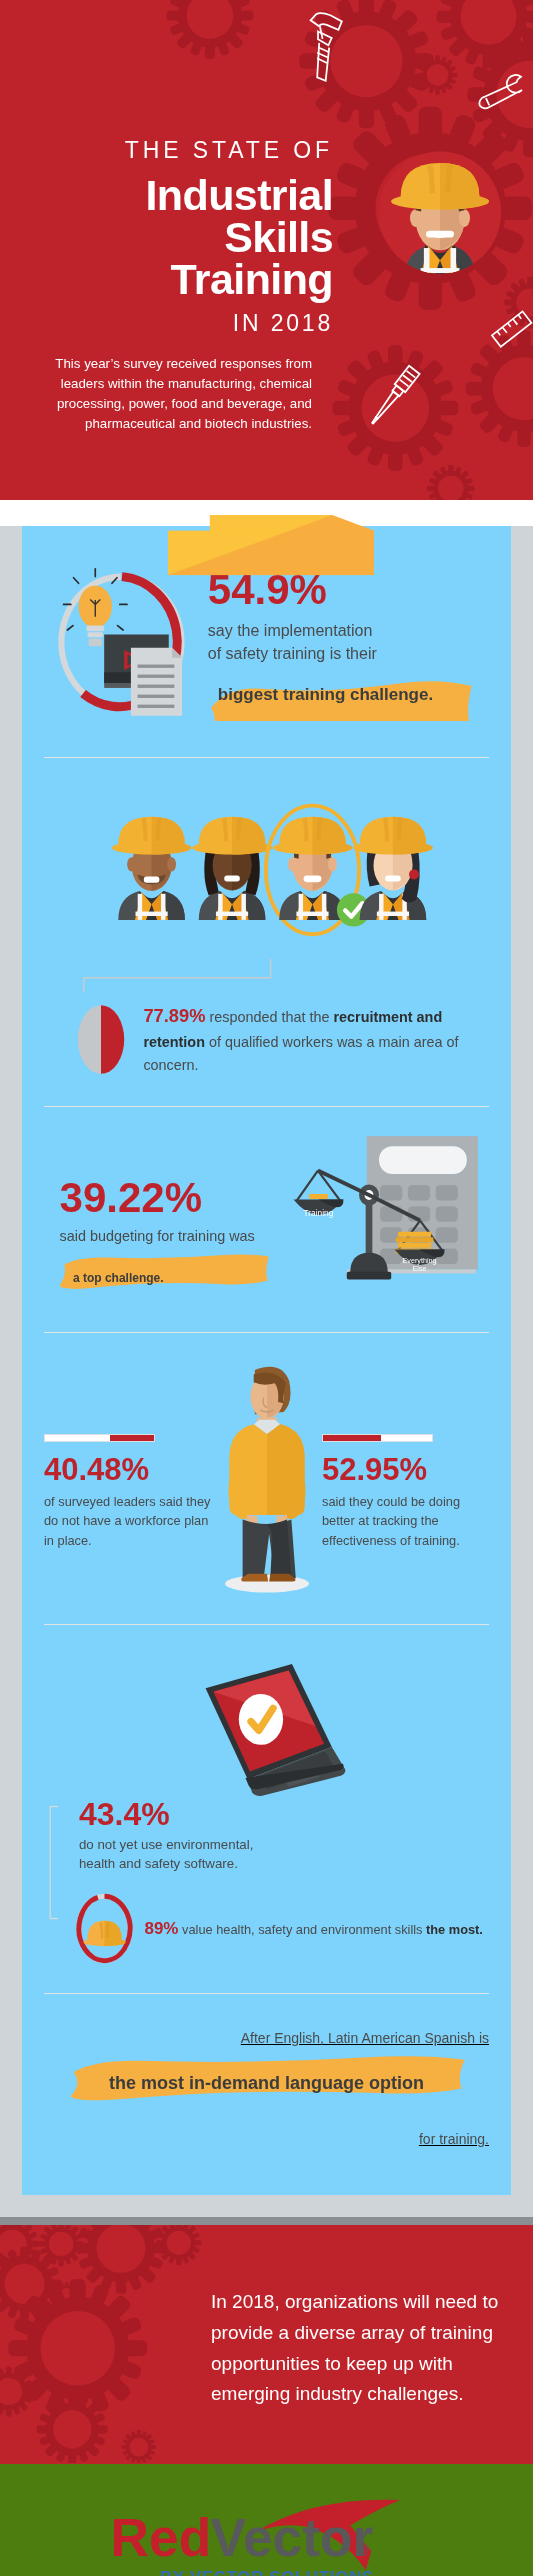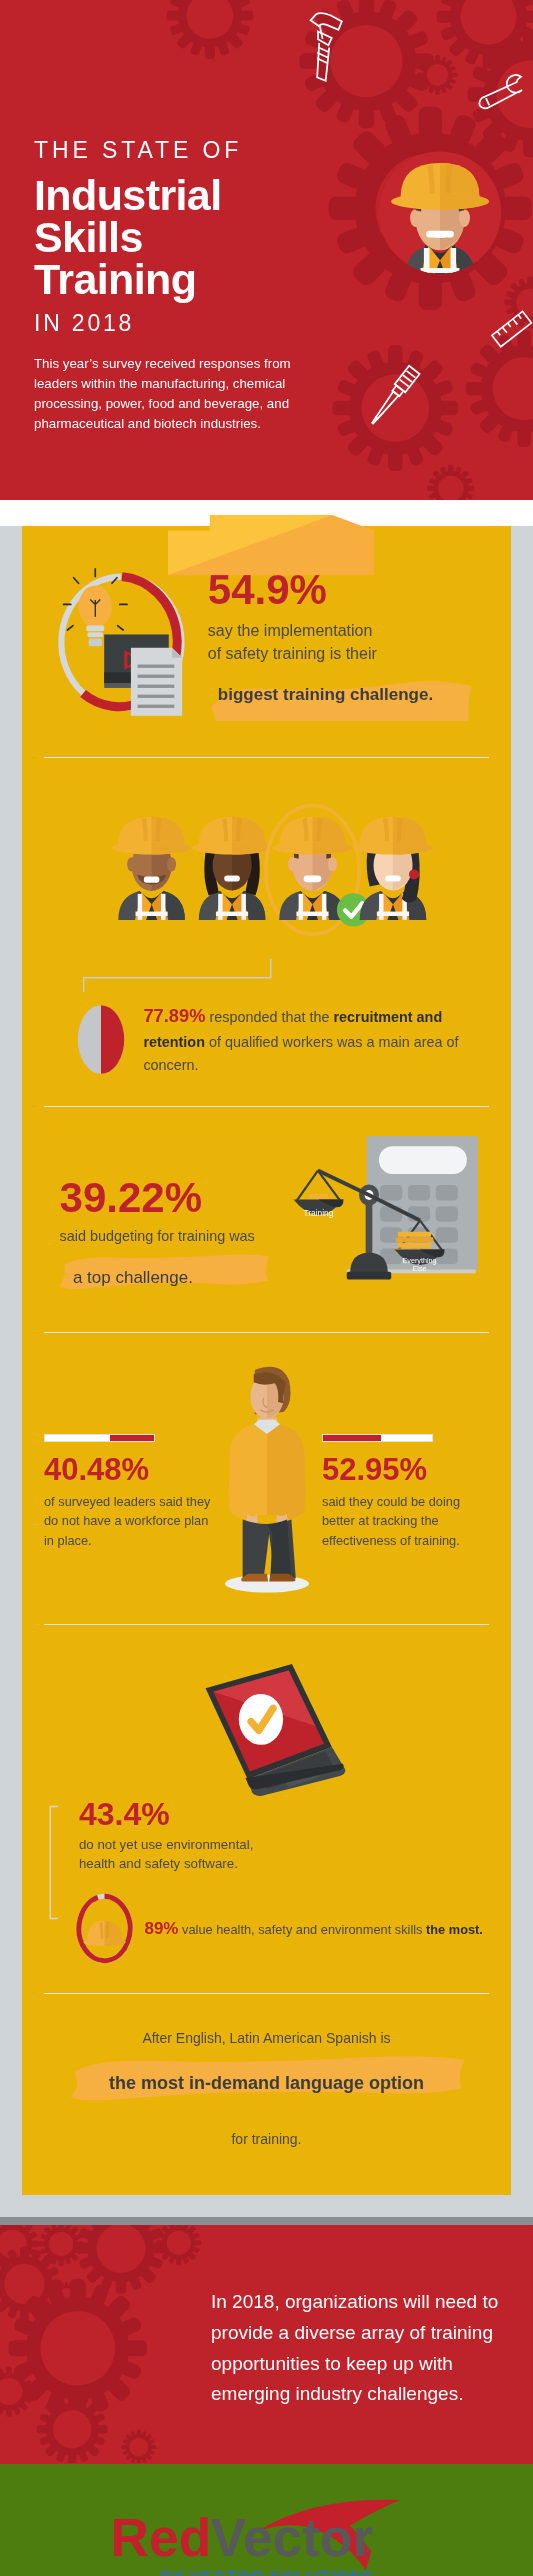--- a/index.html
+++ b/index.html
@@ -1,31 +1,31 @@
 <!DOCTYPE html>
 <html style="font-size:9px"><head>
 <meta charset="utf-8">
 <style>
   *{box-sizing:border-box;margin:0;padding:0;}
   body{width:533px;height:2576px;background:#fff;font-family:"Liberation Sans",sans-serif;overflow:hidden;position:relative;}
 
   
-  .header{position:relative;width:533px;height:500px;background:#BE232C;overflow:hidden;}
+  .header{position:relative;width:533px;height:500px;background:#BE232C;overflow:hidden;text-align:right;}
   .gearlayer{position:absolute;inset:0;overflow:hidden;}
   .hdr-content{position:relative;z-index:5;padding:139px 0 0 34px;width:333px;}
   .kicker{font-size:23px;letter-spacing:3.9px;color:#fff;font-weight:300;line-height:1;}
   .bigtitle{font-size:43px;font-weight:700;color:#fff;line-height:0.98;margin-top:12.2px;letter-spacing:-0.6px;}
   .subyear{font-size:23px;letter-spacing:2.8px;color:#fff;font-weight:300;margin-top:11px;line-height:1;}
   .lead{font-size:15.6px;color:#fff;line-height:1.47;margin-top:34px;width:289px;font-weight:400;}
   .lead2{font-size:13.3px;color:#fff;line-height:1.52;margin-top:19px;width:278px;font-weight:300;}
 
   
   .framewrap{position:relative;width:533px;background:#CED4D7;padding:0 0 22px 0;}
   .ribbon{position:absolute;left:168px;top:-11px;width:206px;height:64px;z-index:30;}
-  .card{position:relative;background:#eab308;margin:26px 22px 0 22px;padding:0 22px;z-index:10;}
+  .card{position:relative;background:#7dd3fc;margin:26px 22px 0 22px;padding:0 22px;z-index:10;}
 
   .sec{position:relative;padding:29px 0;border-top:1.1px solid #E2E5E7;}
   .sec:first-child{border-top:none;}
   .hr-none{border-top:none;}
 
   .pct{color:#BE232C;font-weight:700;line-height:1;font-family:"Liberation Sans",sans-serif;}
   .desc{color:#4A4A4A;line-height:1.45;}
 
   
   .s1{display:flex;align-items:flex-start;min-height:183px;}
@@ -65,21 +65,21 @@
   .s5-txt{flex:1;padding-left:12.2px;position:relative;}
   .s5 .pct{font-size:32px;}
   .s5 .desc{font-size:13.3px;margin-top:4.4px;line-height:1.45;}
   .s5-row2{display:flex;align-items:center;margin-top:20px;}
   .s5-badge{width:61px;height:71px;flex:none;position:relative;}
   .s5-r2txt{padding-left:9px;font-size:12.8px;color:#4A4A4A;line-height:1.5;}
   .s5-r2txt .pctin{color:#BE232C;font-weight:700;font-size:17px;}
   .s5-r2txt b{color:#2F2F2F;font-weight:700;}
 
   
-  .s6{text-align:center;padding:36px 0 48px 0;}
+  .s6{text-align:right;padding:36px 0 48px 0;text-decoration:underline;}
   .s6 .l1{font-size:14px;color:#4A4A4A;}
   .s6 .l3{font-size:14px;color:#4A4A4A;margin-top:16.7px;}
   .s6-brushwrap{position:relative;display:block;margin:6.7px auto 0 auto;width:400px;height:61px;}
   .s6-brushtxt{position:absolute;inset:0;display:flex;align-items:center;justify-content:center;font-size:18px;font-weight:700;color:#3C3C3C;}
 
   
   .conclusion{position:relative;width:533px;height:239px;background:#BE232C;overflow:hidden;}
   .concl-txt{position:relative;z-index:5;width:289px;margin-left:211px;padding-top:62px;font-size:19px;color:#fff;line-height:1.63;}
 
   
@@ -398,21 +398,21 @@
     </div>
 
     <div class="sec s3">
       <div class="s3-txt">
         <div class="pct">39.22%</div>
         <div class="desc">said budgeting for training was</div>
         <div style="position:relative;width:211px;height:51px;margin-top:5.6px;">
           <svg viewBox="0 0 380 92" style="position:absolute;inset:0;">
             <path d="M8 22 q26-14 80-12 q100 4 200-4 q48-4 88 2 q-8 26-2 44 q-36 8-80 6 q-118-6-230 6 q-48 6-66-2 q14-18 10-40z" fill="#F5B041"></path>
           </svg>
-          <div style="position:absolute;inset:0;display:flex;align-items:center;padding-left:13.3px;font-size:17px;font-weight:400;color:#3C3C3C;">a top challenge.</div>
+          <div style="position:absolute;inset:0;display:flex;align-items:center;padding-left:13.3px;font-size:12px;font-weight:700;color:#3C3C3C;">a top challenge.</div>
         </div>
       </div>
       <div class="s3-art">
         <svg viewBox="0 0 360 300" width="200" height="167">
           <g>
             <rect x="140" y="0" width="200" height="240" fill="#ACB1B5"></rect>
             <rect x="162" y="18" width="158" height="50" rx="24" fill="#F2F4F5"></rect>
             <g fill="#9298 9C" opacity="0.85">
               <rect x="164" y="88" width="40" height="28" rx="8" fill="#949A9E"></rect>
                 <rect x="214" y="88" width="40" height="28" rx="8" fill="#949A9E"></rect>

